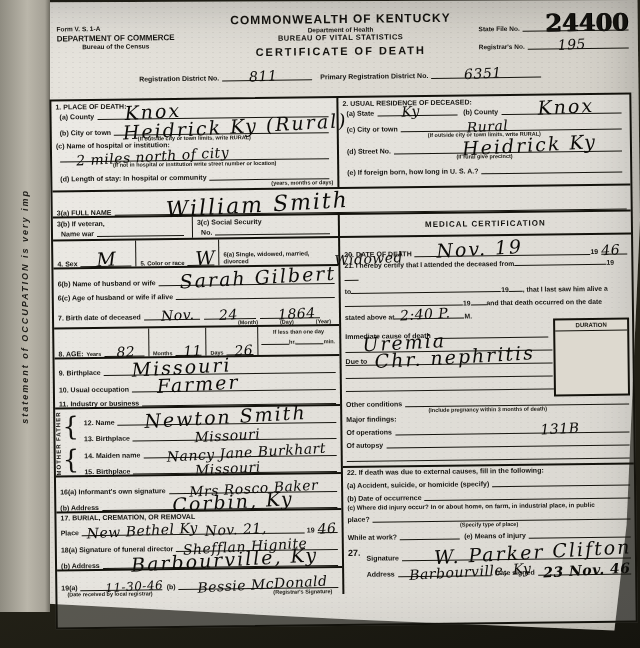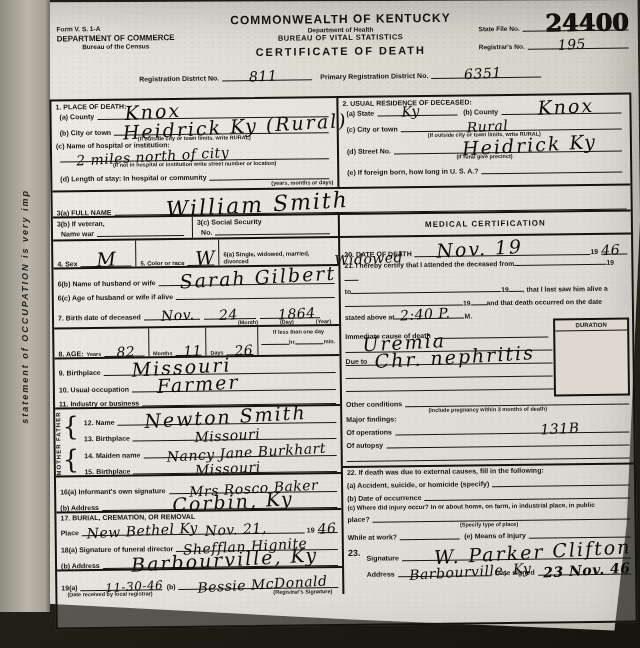--- a/index.html
+++ b/index.html
@@ -477,21 +477,21 @@
             <div class="cap">(Specify type of place)</div>
             <div class="row" style="height:12px;">
               <span class="lbl">While at work?</span>
               <span class="blank" style="max-width:60px;"></span>
               <span class="lbl" style="margin-left:4px;">(e)  Means of injury</span>
               <span class="blank"></span>
             </div>
           </div>
 
           <div style="display:flex;margin-top:3px;">
-            <span class="lbl" style="font-size:9px;padding:4px 2px 0 4px;">23.</span>
+            <span class="lbl" style="font-size:9px;padding:4px 2px 0 4px;">27.</span>
             <div style="flex:1;">
               <div class="row" style="height:18px;">
                 <span class="lbl">Signature</span>
                 <span class="blank">
                     <i class="hw big" style="left:14%;">W. Parker Clifton</i>
                   </span>
               </div>
               <div class="row" style="height:16px;">
                 <span class="lbl">Address</span>
                 <span class="blank" style="max-width:120px;">

